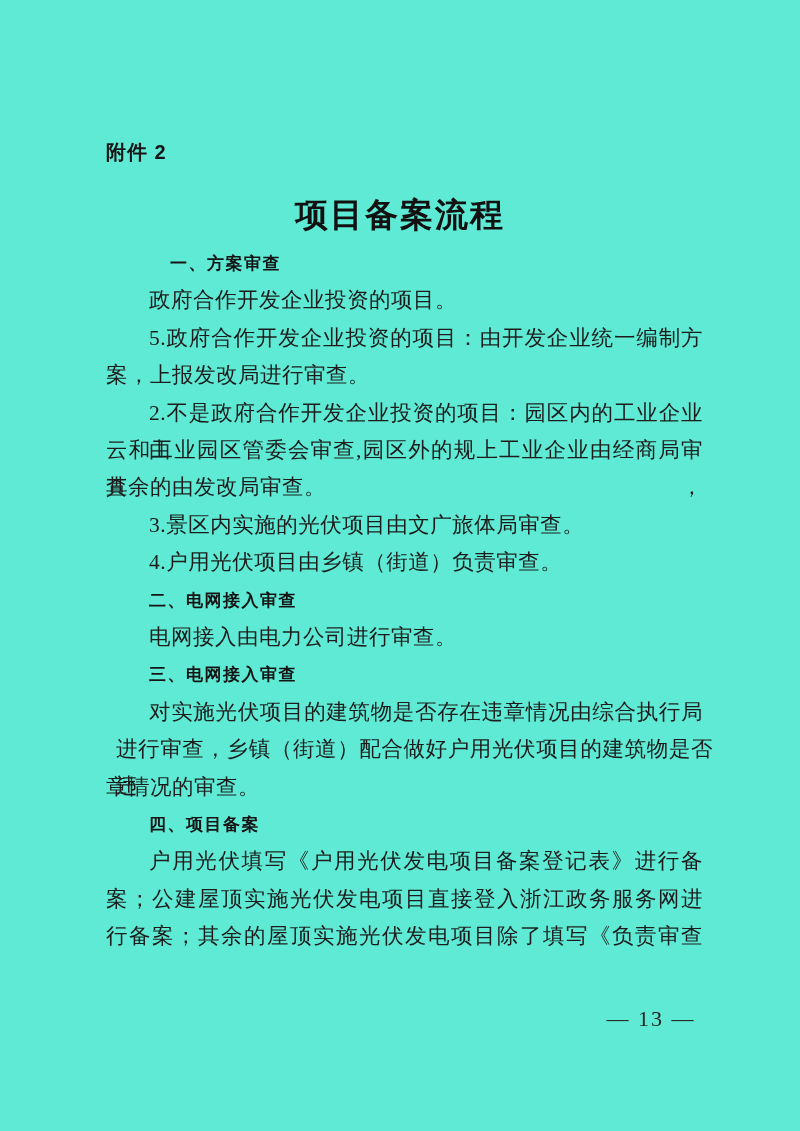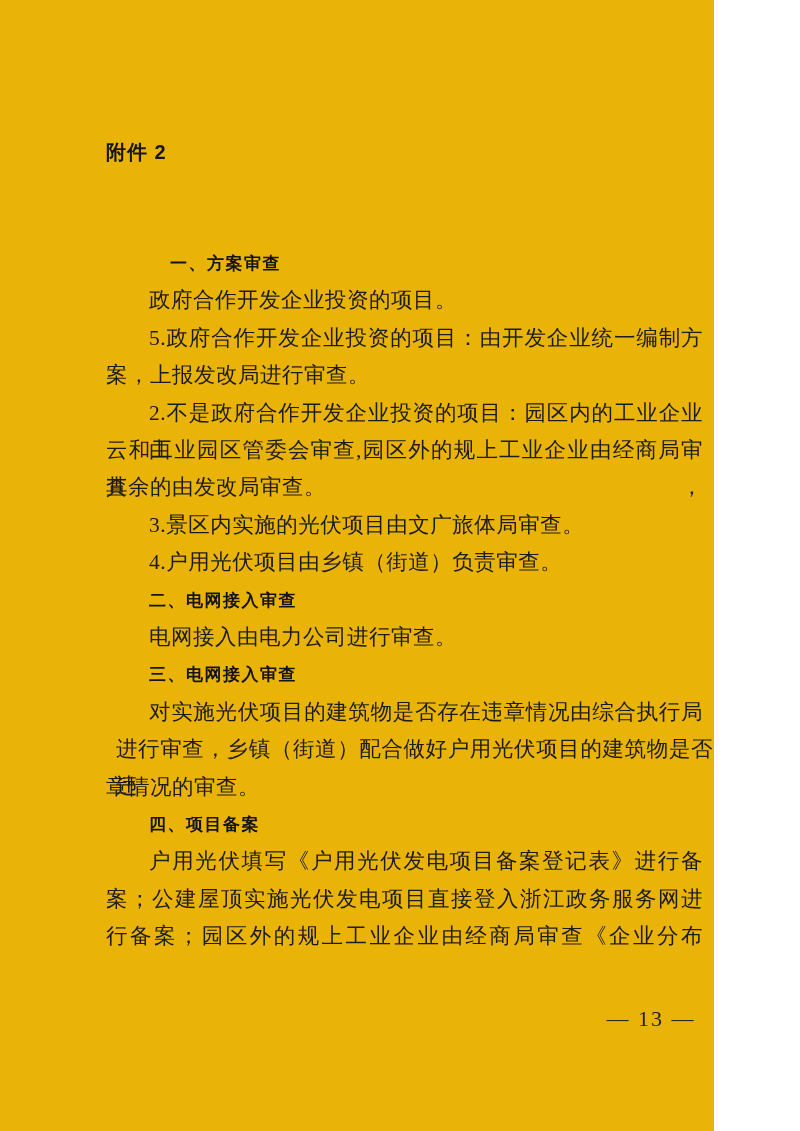--- a/index.html
+++ b/index.html
@@ -2,23 +2,23 @@
 <html><head>
 <meta charset="utf-8">
 <style>
   html, body {
     margin: 0;
     padding: 0;
     background: #ffffff;
   }
   .page {
     position: relative;
-    width: 714px;
+    width: 800px;
     height: 1131px;
-    background: #eab308;
+    background: #5eead4;
     overflow: hidden;
     font-family: "Liberation Serif", "DejaVu Serif", serif;
     color: #1a1a1a;
   }
   .attachment-label {
     position: absolute;
     top: 139px;
     left: 106px;
     font-family: "Liberation Sans", "DejaVu Sans", sans-serif;
     font-weight: 700;
@@ -83,37 +83,38 @@
     letter-spacing: 2px;
     color: #222222;
   }
 </style>
 </head>
 <body>
 
 <div class="page">
   <div class="attachment-label">附件 2</div>
 
+  <div class="doc-title">项目备案流程</div>
 
   <div>
       <div class="line heading-1" style="top: 245px;">一、方案审查</div>
       <div class="line p-first" style="top: 282.4px;">政府合作开发企业投资的项目。</div>
       <div class="line p-first-j" style="top: 319.8px;">5.政府合作开发企业投资的项目：由开发企业统一编制方</div>
       <div class="line p-cont" style="top: 357.2px;">案，上报发改局进行审查。</div>
       <div class="line p-first-j" style="top: 394.6px;">2.不是政府合作开发企业投资的项目：园区内的工业企业由</div>
       <div class="line p-cont-j" style="top: 432px;">云和工业园区管委会审查,园区外的规上工业企业由经商局审查，</div>
       <div class="line p-cont" style="top: 469.4px;">其余的由发改局审查。</div>
       <div class="line p-first" style="top: 506.8px;">3.景区内实施的光伏项目由文广旅体局审查。</div>
       <div class="line p-first" style="top: 544.2px;">4.户用光伏项目由乡镇（街道）负责审查。</div>
       <div class="line heading" style="top: 581.6px;">二、电网接入审查</div>
       <div class="line p-first" style="top: 619px;">电网接入由电力公司进行审查。</div>
       <div class="line heading" style="top: 656.4px;">三、电网接入审查</div>
       <div class="line p-first-j" style="top: 693.8px;">对实施光伏项目的建筑物是否存在违章情况由综合执行局</div>
       <div class="line p-cont-j" style="top: 731.2px; margin-left: 10px;">进行审查，乡镇（街道）配合做好户用光伏项目的建筑物是否违</div>
       <div class="line p-cont" style="top: 768.6px;">章情况的审查。</div>
       <div class="line heading" style="top: 806px;">四、项目备案</div>
       <div class="line p-first-j" style="top: 843.4px;">户用光伏填写《户用光伏发电项目备案登记表》进行备</div>
       <div class="line p-cont-j" style="top: 880.8px;">案；公建屋顶实施光伏发电项目直接登入浙江政务服务网进</div>
-      <div class="line p-cont-j" style="top: 918.2px;">行备案；园区外的规上工业企业由经商局审查《企业分布</div>
+      <div class="line p-cont-j" style="top: 918.2px;">行备案；其余的屋顶实施光伏发电项目除了填写《负责审查</div>
     </div>
 
   <div class="page-number">— 13 —</div>
 </div>
 
 </body></html>

